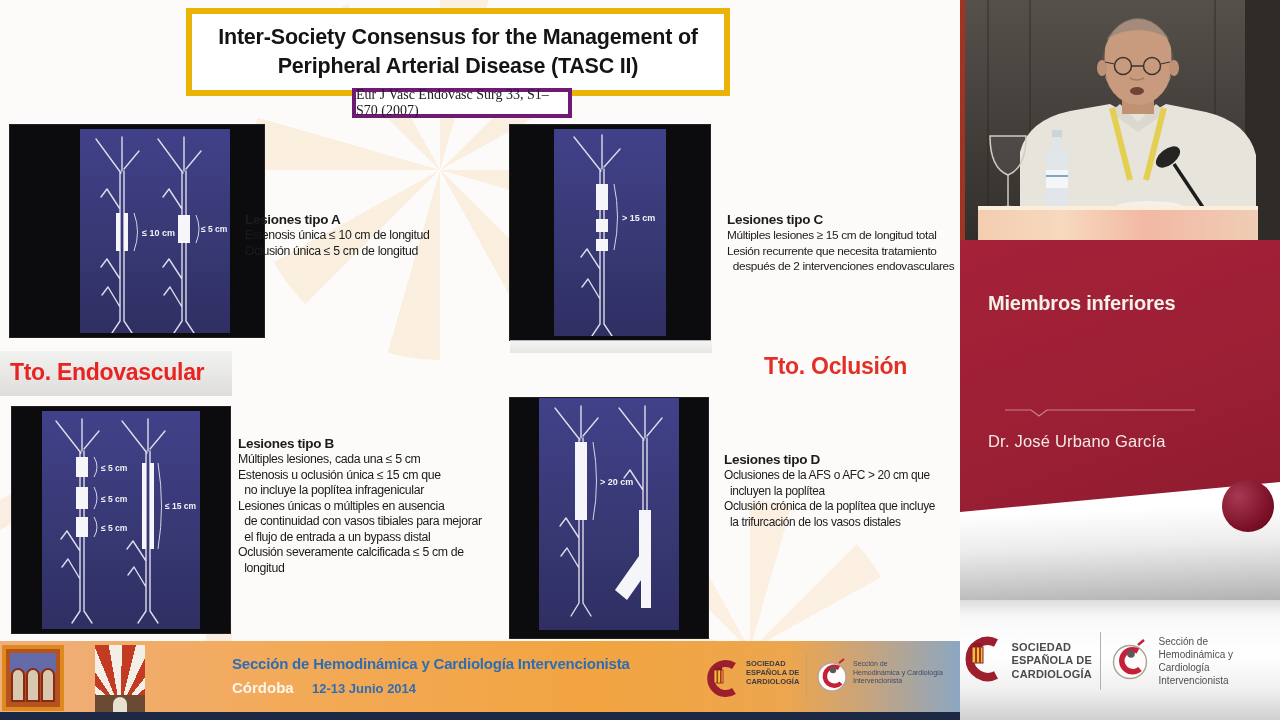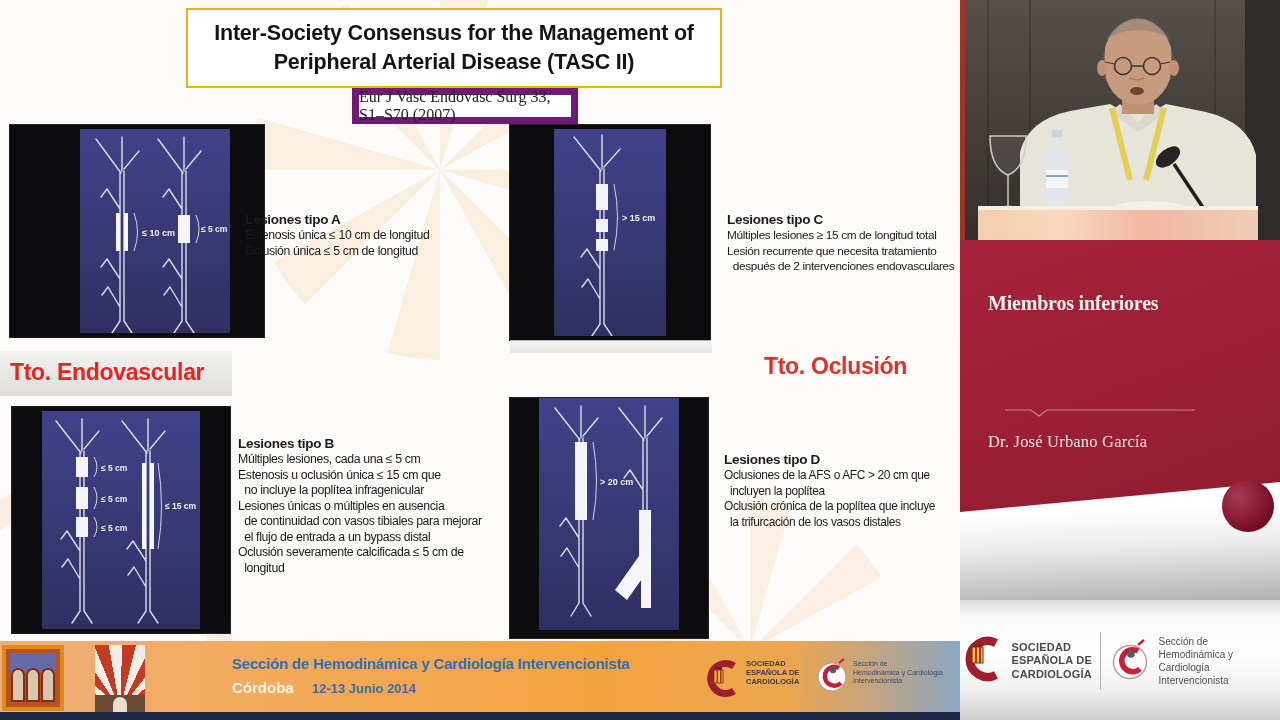--- a/index.html
+++ b/index.html
@@ -12,26 +12,26 @@
 
   
   .wm{border-radius:50%;opacity:.5;z-index:0;}
   .wm1{left:250px;top:-20px;width:380px;height:380px;
        background:repeating-conic-gradient(#f9e2c6 0 16deg,rgba(255,255,255,0) 16deg 45deg);}
   .wm2{left:600px;top:500px;width:300px;height:300px;
        background:repeating-conic-gradient(#f9e2c6 0 16deg,rgba(255,255,255,0) 16deg 45deg);opacity:.45;}
   .wm3{left:-80px;top:480px;width:260px;height:260px;border:26px solid #f7dcc0;opacity:.4;}
 
   .titlebox{left:186px;top:8px;width:532px;height:76px;background:#ffffff;
-            border:2px solid #eab308;z-index:2;display:flex;align-items:center;justify-content:flex-start;}
+            border:6px solid #eab308;z-index:2;display:flex;align-items:center;justify-content:flex-start;}
   .titlebox h1{margin:0;font-size:21.5px;line-height:1.35;font-weight:bold;color:#141414;
                text-align:center;letter-spacing:-.2px;}
-  .citebox{left:352px;top:88px;width:212px;height:22px;background:#fff;border:7px solid #701a75;
+  .citebox{left:352px;top:88px;width:212px;height:22px;background:#fff;border:4px solid #701a75;
            z-index:2;display:flex;align-items:center;justify-content:center;
-           font-family:"Liberation Serif",serif;font-size:16px;color:#222;}
+           font-family:"Liberation Serif",serif;font-size:14px;color:#222;}
 
   
   .panel{background:#0c0c0e;z-index:1;display:flex;justify-content:center;box-shadow:0 0 0 1px #222;}
   .pblue{background:linear-gradient(180deg,#41418a 0%,#383874 55%,#2f2f63 100%);height:100%;}
   .panel svg{display:block;}
   .artery{stroke:#dcdcec;stroke-width:1.4;fill:none;stroke-linecap:round;}
   .bracket{stroke:#d5d5e6;stroke-width:1;fill:none;}
   .lesion{fill:#f5f5fa;}
   .dlabel{fill:#f2f2f8;font-family:"Liberation Sans",sans-serif;font-weight:bold;}
 
@@ -52,21 +52,21 @@
 
   .minilogo-text{font-size:7.5px;line-height:9px;color:#3c3c44;font-weight:bold;white-space:pre-line;}
   .minilogo-text2{font-size:7px;line-height:8.5px;color:#3c4a66;white-space:pre-line;}
   .vdiv{width:1px;background:#caa36a;}
 
   
   .sidebar{left:960px;top:0;width:320px;height:720px;background:#d9d9d9;}
   .videozone{left:0;top:0;width:320px;height:240px;z-index:1;overflow:hidden;background:#443f3b;}
   .banner{left:0;top:240px;width:320px;height:272px;z-index:2;
           background:linear-gradient(160deg,#a52239 0%,#9b1f34 60%,#8e1b2e 100%);
-          clip-path:polygon(0 0,100% 0,100% 89%,0 100%);font-family:Liberation Serif, serif;}
+          clip-path:polygon(0 0,100% 0,100% 89%,0 100%);}
   .banner .topic{position:absolute;left:28px;top:52px;font-size:20px;font-weight:bold;color:#f6f0ea;letter-spacing:-.2px;}
   .banner .spk{position:absolute;left:28px;top:192px;font-size:16.5px;color:#f2eae6;letter-spacing:.2px;}
   .divline{position:absolute;left:45px;top:166px;}
   .curl{left:262px;top:480px;width:52px;height:52px;border-radius:50%;z-index:3;
         background:radial-gradient(circle at 32% 32%,#a73a52,#7c1128 62%,#5c091c 100%);}
   .belowbanner{left:0;top:478px;width:320px;height:122px;z-index:1;
         background:linear-gradient(178deg,#ffffff 28%,#ececec 55%,#b2b2b2 100%);}
   .logozone{left:0;top:600px;width:320px;height:120px;z-index:1;
         background:linear-gradient(180deg,#dcdcdc 0%,#f8f8f8 14%,#ffffff 45%,#f0f0f0 75%,#d0d0d0 100%);
         display:flex;align-items:center;justify-content:center;gap:8px;padding-top:2px;box-sizing:border-box;}

